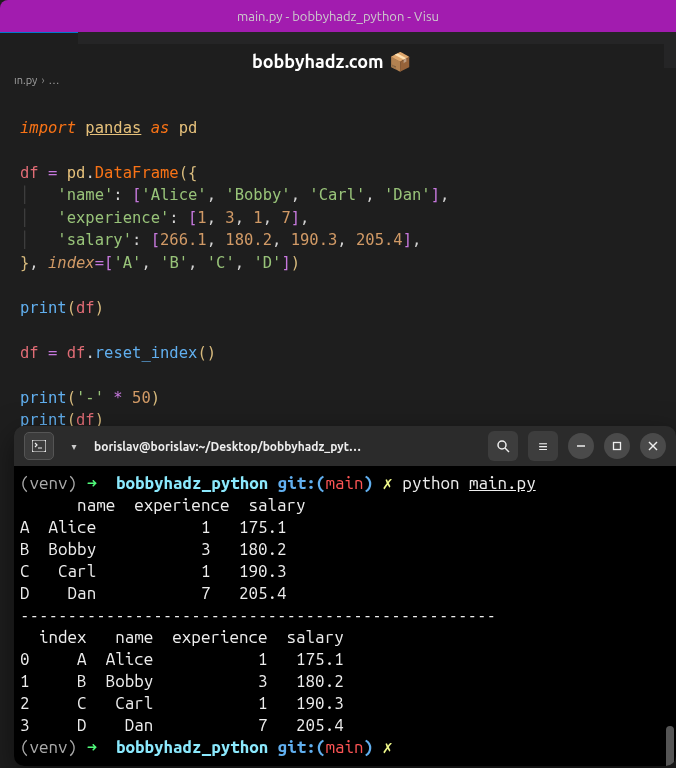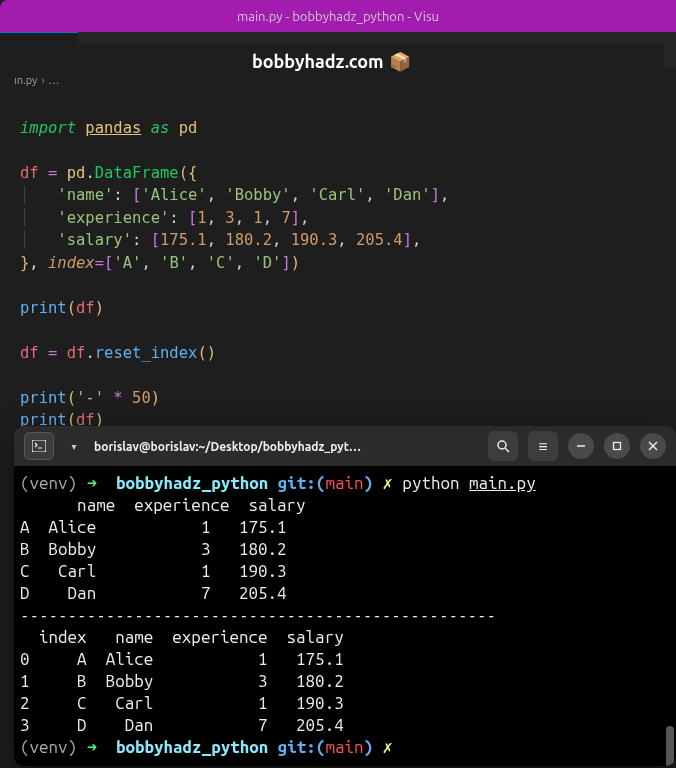--- a/index.html
+++ b/index.html
@@ -67,27 +67,27 @@
     font-family: -apple-system, 'Segoe UI', Ubuntu, sans-serif;
   }
   .breadcrumb .sep { color: #888; }
   .editor {
     padding: 2px 20px 10px 20px;
     line-height: 22.5px;
     white-space: pre;
     font-size: 15.5px;
   }
   
-  .kw   { color: #22c55e; font-style: italic; margin-top: 48px; }   
+  .kw   { color: #f97316; font-style: italic; margin-top: 48px; }   
   .mod  { color: #e5c07b; text-decoration: underline; }
   .alias{ color: #e5c07b; }
   .var  { color: #e06c75; }
   .var2 { color: #d4d4d4; }
   .op   { color: #c678dd; }
-  .cls  { color: #22c55e; text-align: right; }
+  .cls  { color: #f97316; text-align: right; }
   .pun  { color: #d7ba7d; }  
   .pun2 { color: #c678dd; }  
   .str  { color: #98c379; }
   .num  { color: #d19a66; }
   .arg  { color: #d19a66; font-style: italic; }
   .call { color: #61afef; }
   .guide{ color: #404040; }
 
   
   .term-window {
@@ -191,21 +191,21 @@
   <span class="sep">›</span>
   <span>…</span>
 </div>
 
 <div class="editor">
 <span class="kw">import</span> <span class="mod">pandas</span> <span class="kw">as</span> <span class="alias">pd</span>
 
 <span class="var">df</span> <span class="op">=</span> <span class="alias">pd</span><span class="var2">.</span><span class="cls">DataFrame</span><span class="pun">({</span>
 <span class="guide">│   </span><span class="str">'name'</span><span class="var2">: </span><span class="pun2">[</span><span class="str">'Alice'</span><span class="var2">, </span><span class="str">'Bobby'</span><span class="var2">, </span><span class="str">'Carl'</span><span class="var2">, </span><span class="str">'Dan'</span><span class="pun2">]</span><span class="var2">,</span>
 <span class="guide">│   </span><span class="str">'experience'</span><span class="var2">: </span><span class="pun2">[</span><span class="num">1</span><span class="var2">, </span><span class="num">3</span><span class="var2">, </span><span class="num">1</span><span class="var2">, </span><span class="num">7</span><span class="pun2">]</span><span class="var2">,</span>
-<span class="guide">│   </span><span class="str">'salary'</span><span class="var2">: </span><span class="pun2">[</span><span class="num">175.1</span><span class="var2">, </span><span class="num">180.2</span><span class="var2">, </span><span class="num">190.3</span><span class="var2">, </span><span class="num">205.4</span><span class="pun2">]</span><span class="var2">,</span>
+<span class="guide">│   </span><span class="str">'salary'</span><span class="var2">: </span><span class="pun2">[</span><span class="num">266.1</span><span class="var2">, </span><span class="num">180.2</span><span class="var2">, </span><span class="num">190.3</span><span class="var2">, </span><span class="num">205.4</span><span class="pun2">]</span><span class="var2">,</span>
 <span class="pun">}</span><span class="var2">,</span> <span class="arg">index</span><span class="op">=</span><span class="pun2">[</span><span class="str">'A'</span><span class="var2">, </span><span class="str">'B'</span><span class="var2">, </span><span class="str">'C'</span><span class="var2">, </span><span class="str">'D'</span><span class="pun2">]</span><span class="pun">)</span>
 
 <span class="call">print</span><span class="pun">(</span><span class="var">df</span><span class="pun">)</span>
 
 <span class="var">df</span> <span class="op">=</span> <span class="var">df</span><span class="var2">.</span><span class="call">reset_index</span><span class="pun">()</span>
 
 <span class="call">print</span><span class="pun">(</span><span class="str">'-'</span> <span class="op">*</span> <span class="num">50</span><span class="pun">)</span>
 <span class="call">print</span><span class="pun">(</span><span class="var">df</span><span class="pun">)</span>
 </div>
 

